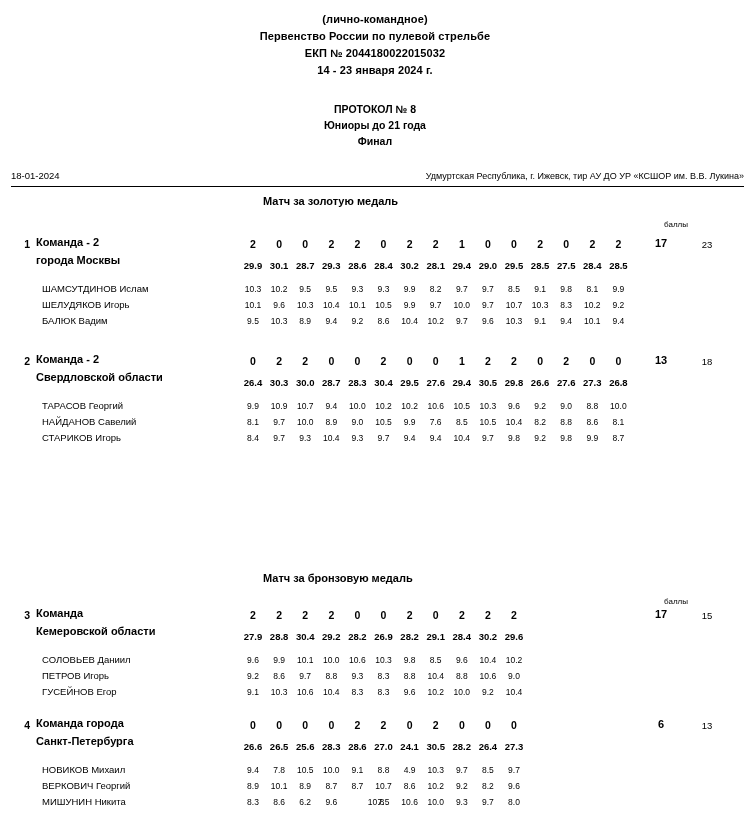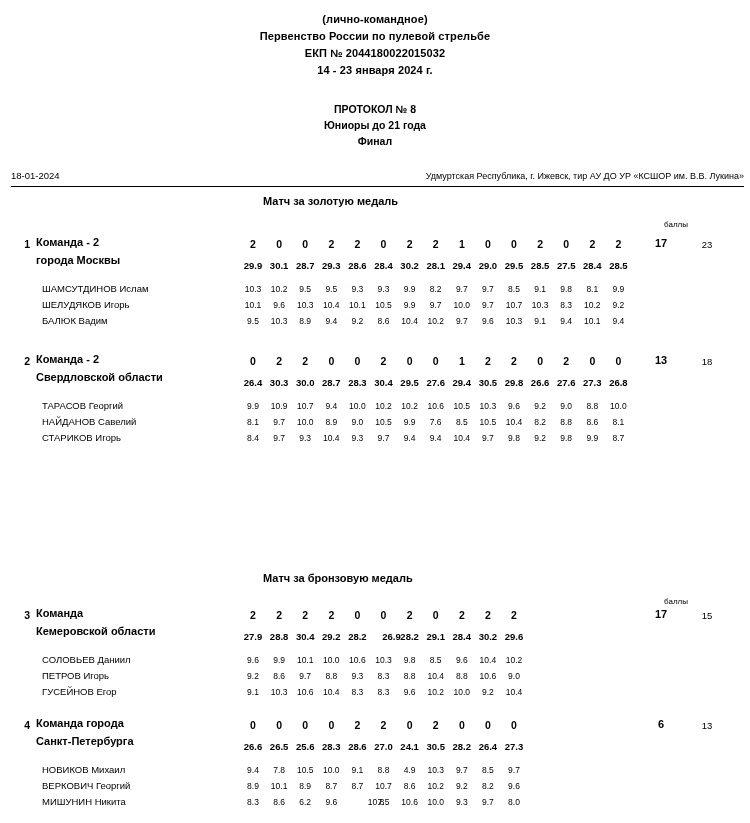--- a/index.html
+++ b/index.html
@@ -356,21 +356,21 @@
         <div class="cell pts" style="position: absolute; left: 394.6px; top: 609px;">2</div>
         <div class="cell pts" style="position: absolute; left: 420.7px; top: 609px;">0</div>
         <div class="cell pts" style="position: absolute; left: 446.8px; top: 609px;">2</div>
         <div class="cell pts" style="position: absolute; left: 472.9px; top: 609px;">2</div>
         <div class="cell pts" style="position: absolute; left: 499px; top: 609px;">2</div>
         <div class="cell tot" style="position: absolute; left: 238px; top: 631px;">27.9</div>
         <div class="cell tot" style="position: absolute; left: 264.1px; top: 631px;">28.8</div>
         <div class="cell tot" style="position: absolute; left: 290.2px; top: 631px;">30.4</div>
         <div class="cell tot" style="position: absolute; left: 316.3px; top: 631px;">29.2</div>
         <div class="cell tot" style="position: absolute; left: 342.4px; top: 631px;">28.2</div>
-        <div class="cell tot" style="position: absolute; left: 368.5px; top: 631px; margin-left: 8px;">26.9</div>
+        <div class="cell tot" style="position: absolute; left: 368.5px; top: 631px;">26.9</div>
         <div class="cell tot" style="position: absolute; left: 394.6px; top: 631px;">28.2</div>
         <div class="cell tot" style="position: absolute; left: 420.7px; top: 631px;">29.1</div>
         <div class="cell tot" style="position: absolute; left: 446.8px; top: 631px;">28.4</div>
         <div class="cell tot" style="position: absolute; left: 472.9px; top: 631px;">30.2</div>
         <div class="cell tot" style="position: absolute; left: 499px; top: 631px;">29.6</div>
         <div class="cell shot" style="position: absolute; left: 238px; top: 655px;">9.6</div>
         <div class="cell shot" style="position: absolute; left: 264.1px; top: 655px;">9.9</div>
         <div class="cell shot" style="position: absolute; left: 290.2px; top: 655px;">10.1</div>
         <div class="cell shot" style="position: absolute; left: 316.3px; top: 655px;">10.0</div>
         <div class="cell shot" style="position: absolute; left: 342.4px; top: 655px;">10.6</div>

